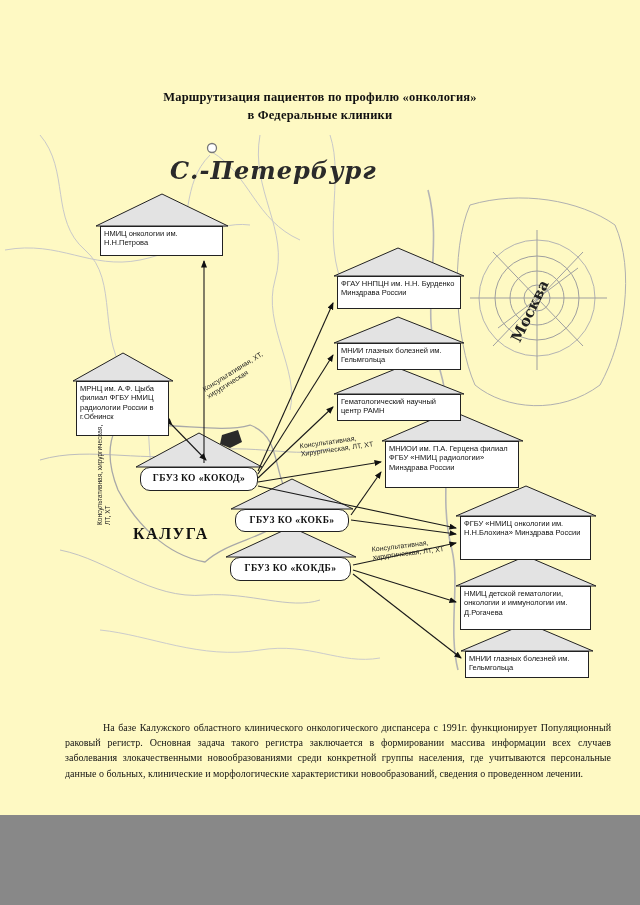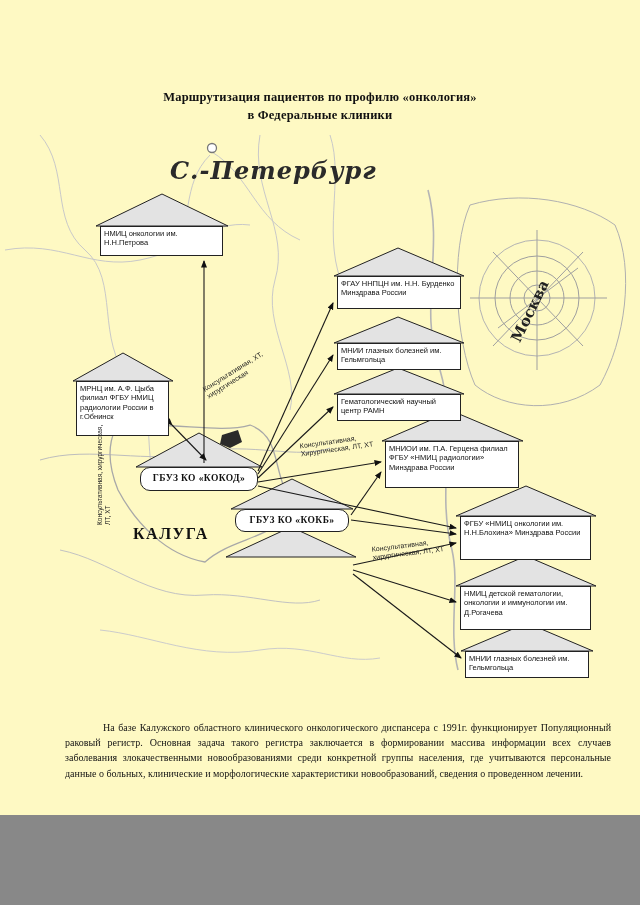--- a/index.html
+++ b/index.html
@@ -137,20 +137,21 @@
     <div class="city-moscow">Москва</div>
     <div class="city-kaluga">КАЛУГА</div>
 
     <div class="node" style="left:100px;top:96px;width:123px;height:30px">НМИЦ онкологии им. Н.Н.Петрова</div>
     <div class="node" style="left:337px;top:146px;width:124px;height:33px">ФГАУ ННПЦН им. Н.Н. Бурденко Минздрава России</div>
     <div class="node" style="left:337px;top:213px;width:124px;height:27px">МНИИ глазных болезней им. Гельмгольца</div>
     <div class="node" style="left:337px;top:264px;width:124px;height:27px">Гематологический научный центр РАМН</div>
     <div class="node" style="left:76px;top:251px;width:93px;height:55px">МРНЦ им. А.Ф. Цыба филиал ФГБУ НМИЦ радиологии России в г.Обнинск</div>
     <div class="node big" style="left:140px;top:337px;width:118px;height:24px">ГБУЗ КО «КОКОД»</div>
     <div class="node big" style="left:235px;top:379px;width:114px;height:23px">ГБУЗ КО «КОКБ»</div>
+    <div class="node big" style="left:230px;top:427px;width:121px;height:24px">ГБУЗ КО «КОКДБ»</div>
     <div class="node" style="left:385px;top:311px;width:134px;height:47px">МНИОИ им. П.А. Герцена филиал ФГБУ «НМИЦ радиологии» Минздрава России</div>
     <div class="node" style="left:460px;top:386px;width:131px;height:44px">ФГБУ «НМИЦ онкологии им. Н.Н.Блохина» Минздрава России</div>
     <div class="node" style="left:460px;top:456px;width:131px;height:44px">НМИЦ детской гематологии, онкологии и иммунологии им. Д.Рогачева</div>
     <div class="node" style="left:465px;top:521px;width:124px;height:27px">МНИИ глазных болезней им. Гельмгольца</div>
 
     <div class="edge-label el-top">Консультативная, ХТ, хирургическая</div>
     <div class="edge-label el-right">Консультативная, Хирургическая, ЛТ, ХТ</div>
     <div class="edge-label el-bottomright">Консультативная, хирургическая, ЛТ, ХТ</div>
     <div class="edge-label el-leftvert">Консультативная, хирургическая, ЛТ, ХТ</div>
   </div>

